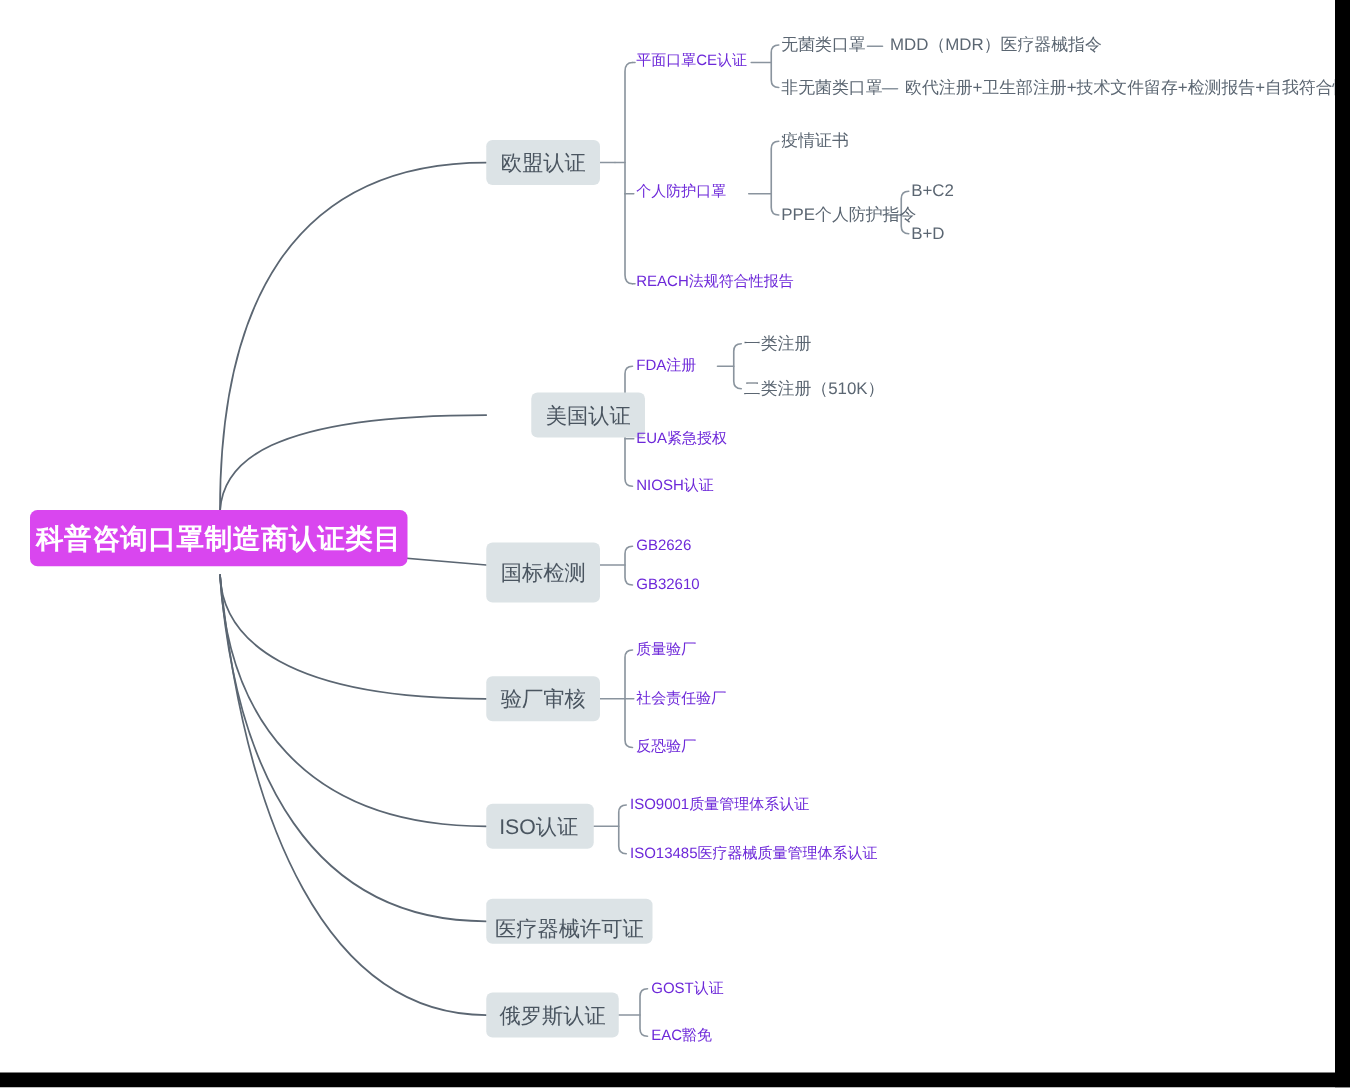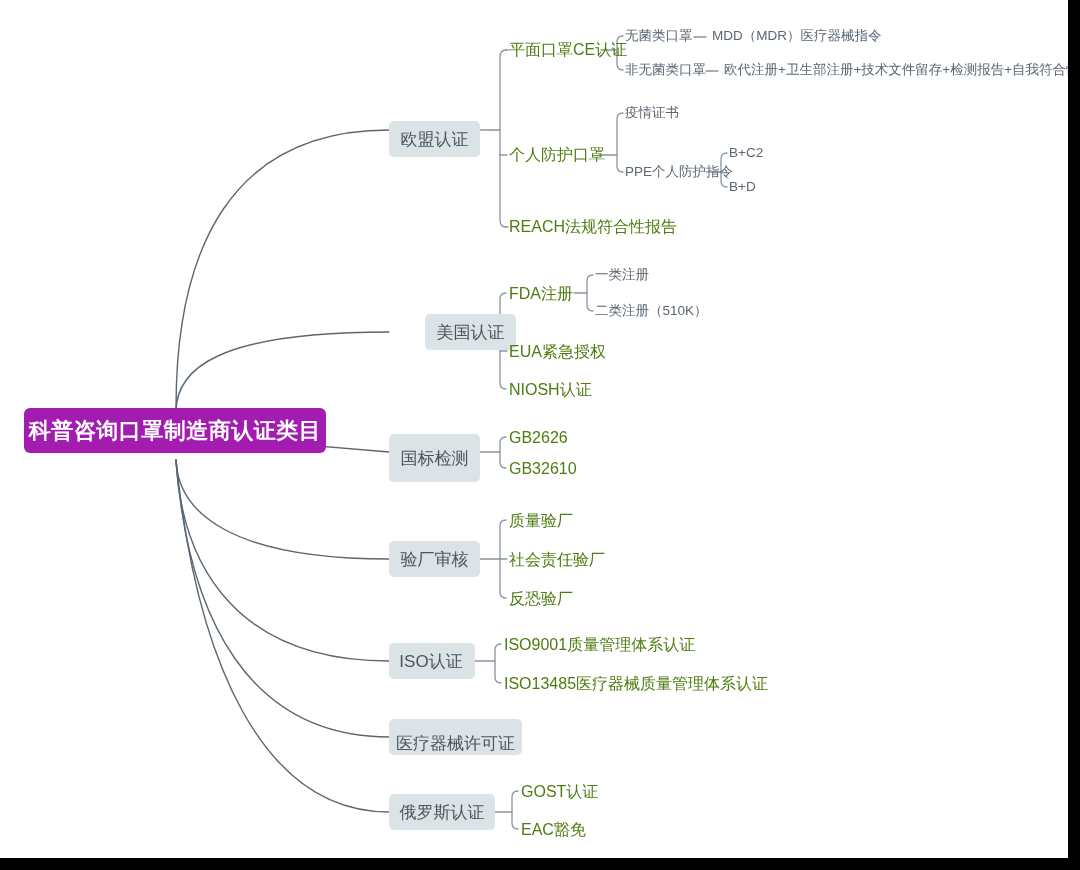--- a/index.html
+++ b/index.html
@@ -43,39 +43,39 @@
   }
   .node {
     position: absolute;
     box-sizing: border-box;
     display: flex;
     align-items: center;
     justify-content: center;
     white-space: nowrap;
   }
   .root-node {
-    background: #a21caf;
+    background: #d946ef;
     color: #ffffff;
     font-size: 22px;
     font-weight: bold;
     border-radius: 6px;
     letter-spacing: 0.5px;
     padding: 0 16px;
   }
   .branch-node {
     background: #dce3e6;
     color: #4a5560;
     font-size: 17px;
     border-radius: 5px;
     padding: 0 14px;
   }
   .leaf-label {
     position: absolute;
-    color: #4d7c0f;
-    font-size: 16px;
+    color: #6d28d9;
+    font-size: 12px;
     white-space: nowrap;
     line-height: 1;
     display: flex;
     align-items: center;
   }
   .leaf-sub {
     position: absolute;
     color: #5b6672;
     font-size: 13.5px;
     white-space: nowrap;
@@ -158,21 +158,21 @@
     <path class="edge-thin" d="M501,644 Q495,644 495,650 L495,677 Q495,683 501,683"></path>
 
     <path class="edge-thin" d="M495,812 L512,812"></path>
     <path class="edge-thin" d="M518,791 Q512,791 512,797 L512,823 Q512,829 518,829"></path>
   </svg>
 
   <div class="node root-node" style="left:24px; top:408px; width:302px; height:45px;">
     <span>科普咨询口罩制造商认证类目</span>
   </div>
 
-  <div class="node branch-node" style="left:389px; top:121px; width:91px; height:36px;">
+  <div class="node branch-node" style="left:389px; top:112px; width:91px; height:36px;">
     <span>欧盟认证</span>
   </div>
 
   <div class="node branch-node" style="left:389px; top:314px; width:91px; height:36px;margin-left:36px;">
     <span>美国认证</span>
   </div>
 
   <div class="node branch-node" style="left:389px; top:434px; width:91px; height:48px;">
     <span>国标检测</span>
   </div>

